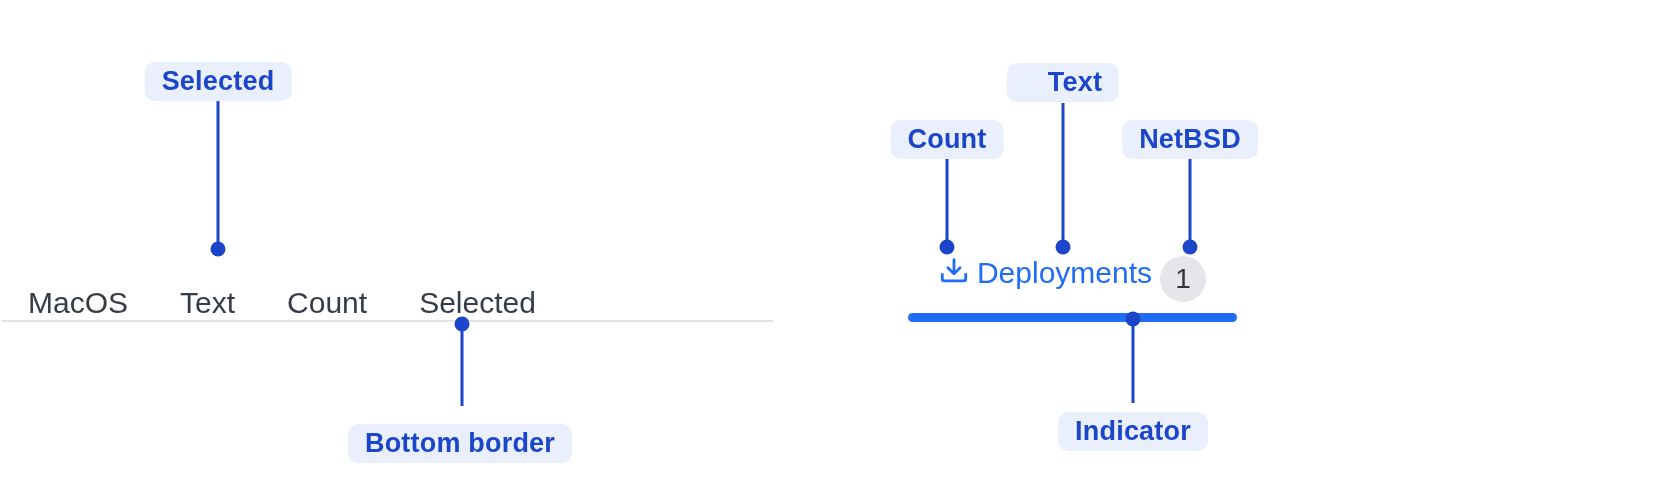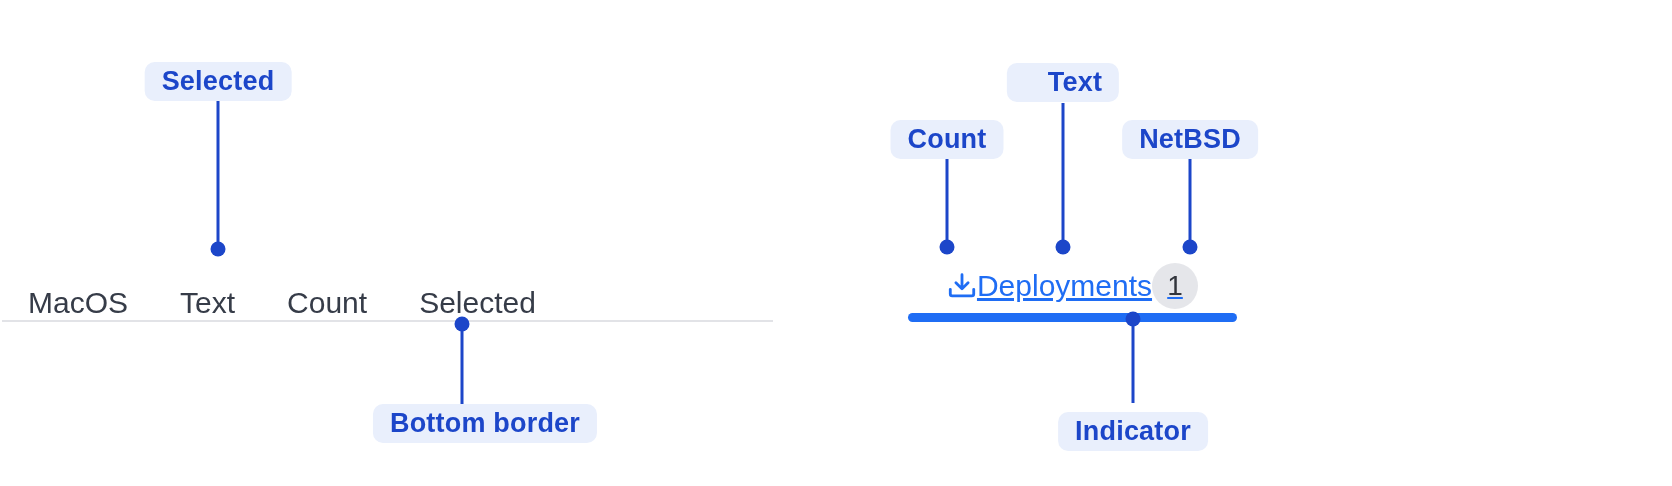--- a/index.html
+++ b/index.html
@@ -33,22 +33,22 @@
   }
   .tab.selected{color:var(--accent);}
   .tab .underline{
     position:absolute;left:3px;right:3px;bottom:-5px;height:7px;
     border-radius:4px;background:var(--accent);
   }
 
   
   .icontab{
     position:absolute;left:908px;top:256px;width:329px;height:60px;
-    display:flex;align-items:center;justify-content:center;gap:0;
-    color:var(--accent);cursor:pointer;text-decoration:underline;
+    display:flex;justify-content:center;gap:8px;
+    color:var(--accent);cursor:pointer;
   }
   .icontab svg{display:block;color:var(--accent);}
   .icontab .label{font-size:30px;color:var(--accent);white-space:nowrap;}
   .badge{
     width:46px;height:46px;border-radius:50%;background:var(--badge-bg);color:var(--badge-text);
     font-size:28px;display:flex;align-items:center;justify-content:center;
   }
   .indicator{
     position:absolute;left:908px;top:313px;width:329px;height:9px;
     border-radius:5px;background:var(--accent);
@@ -73,21 +73,21 @@
     <div class="tab">
       <span>Count</span>
     </div>
     <div class="tab">
       <span>Selected</span>
     </div>
   </nav>
 
   <div class="dot" style="left:462px;top:324px;"></div>
   <div class="vline" style="left:462px;top:330px;height:76px;"></div>
-  <div class="pill" style="left:460px;top:404px;margin-left:25px;">Bottom border</div>
+  <div class="pill" style="left:460px;top:424px;">Bottom border</div>
 
   <div class="pill" style="left:947px;top:120px;">Count</div>
   <div class="vline" style="left:947px;top:159px;height:82px;"></div>
   <div class="dot" style="left:947px;top:247px;"></div>
 
   <div class="pill" style="left:1063px;top:63px;padding-left:41px;">Text</div>
   <div class="vline" style="left:1063px;top:103px;height:138px;"></div>
   <div class="dot" style="left:1063px;top:247px;"></div>
 
   <div class="pill" style="left:1190px;top:120px;">NetBSD</div>

